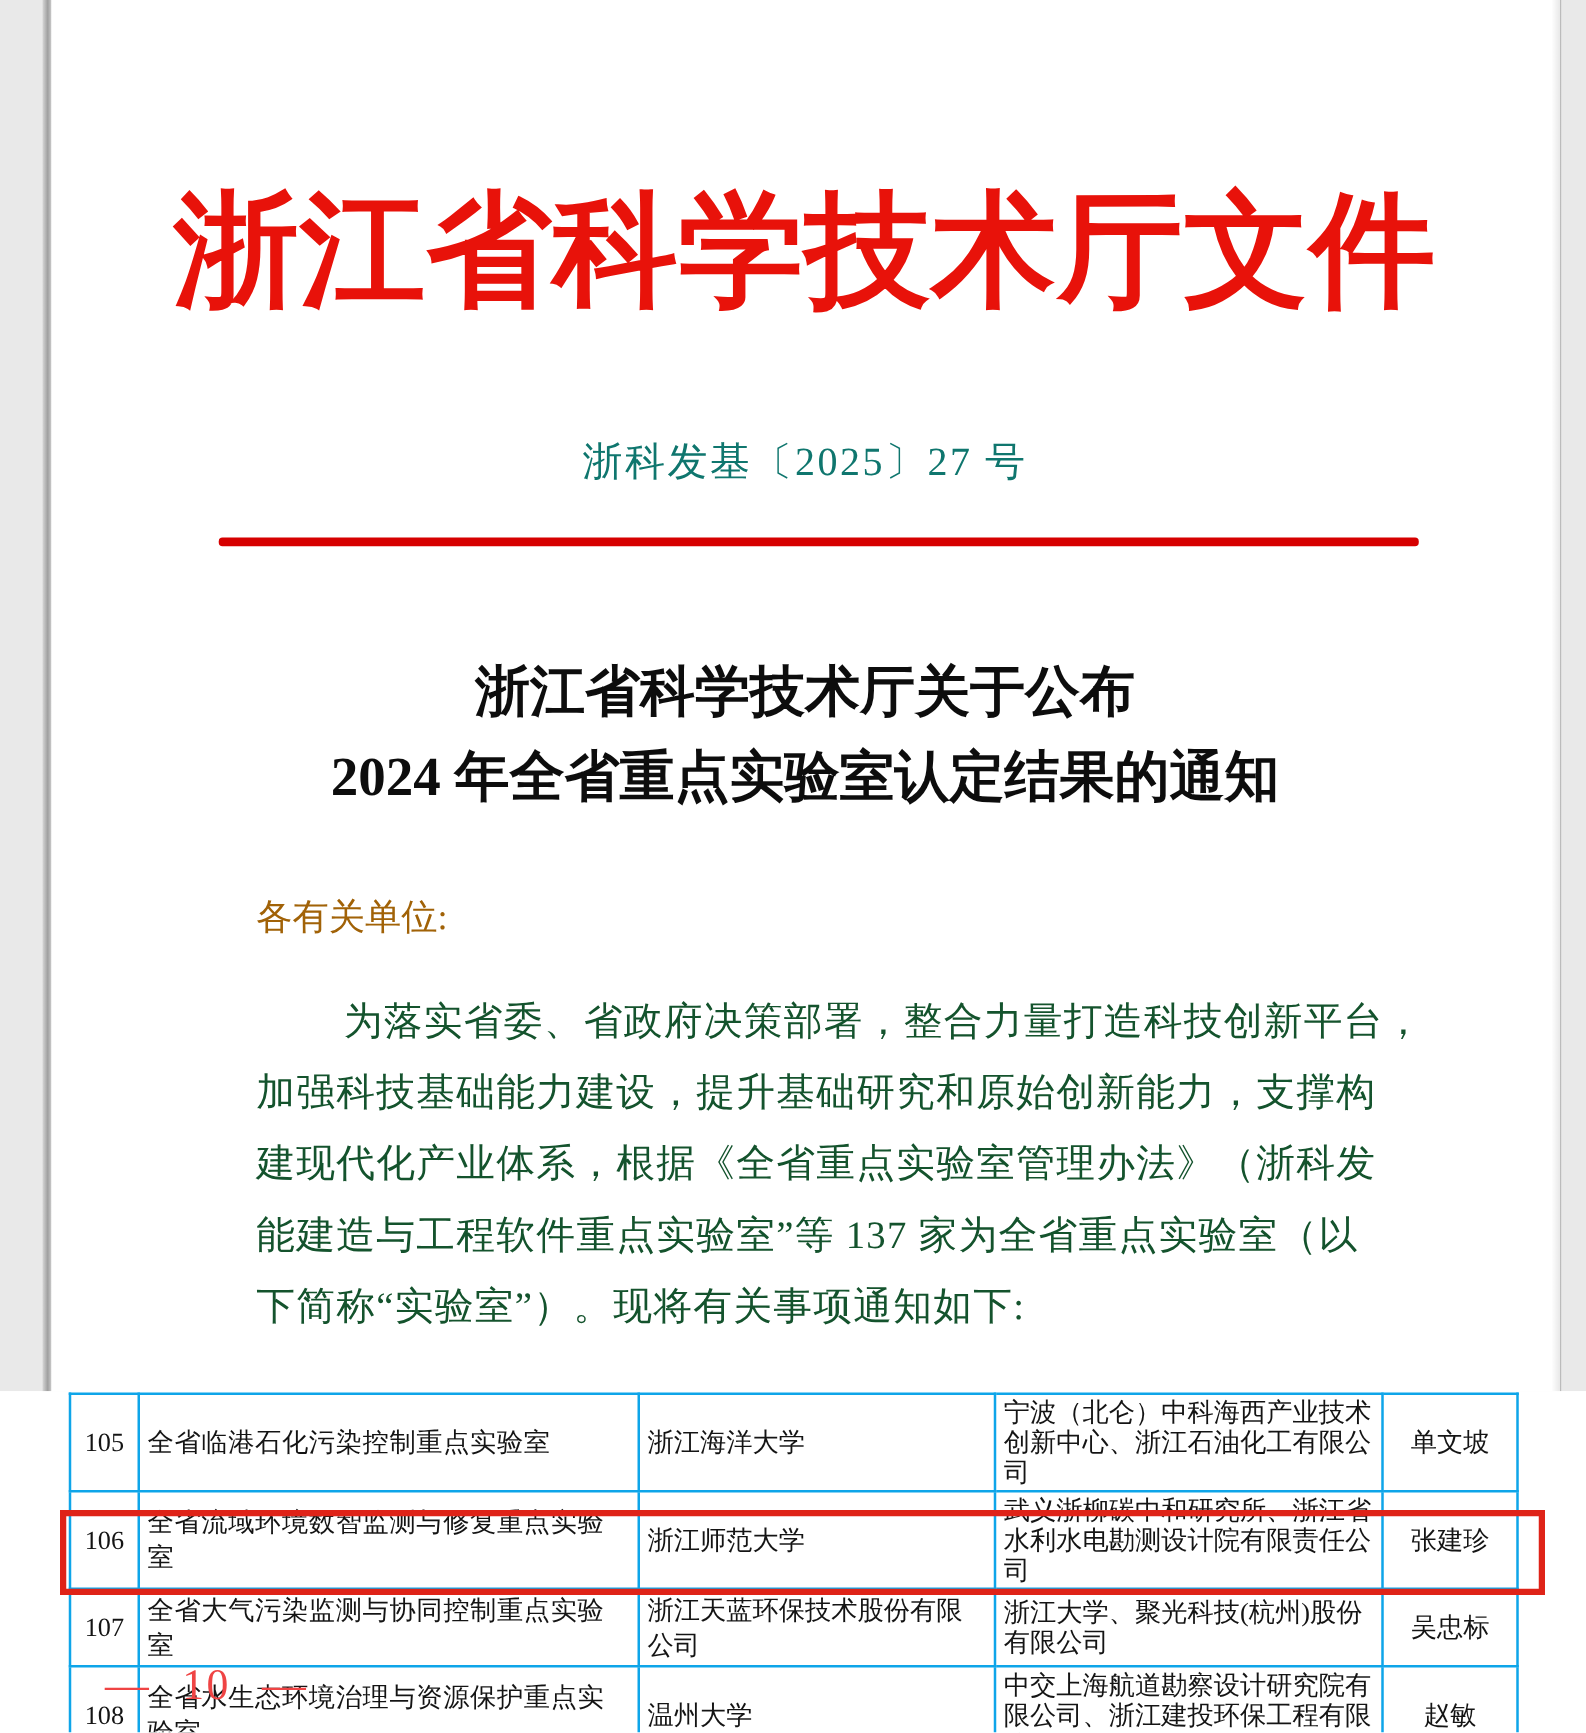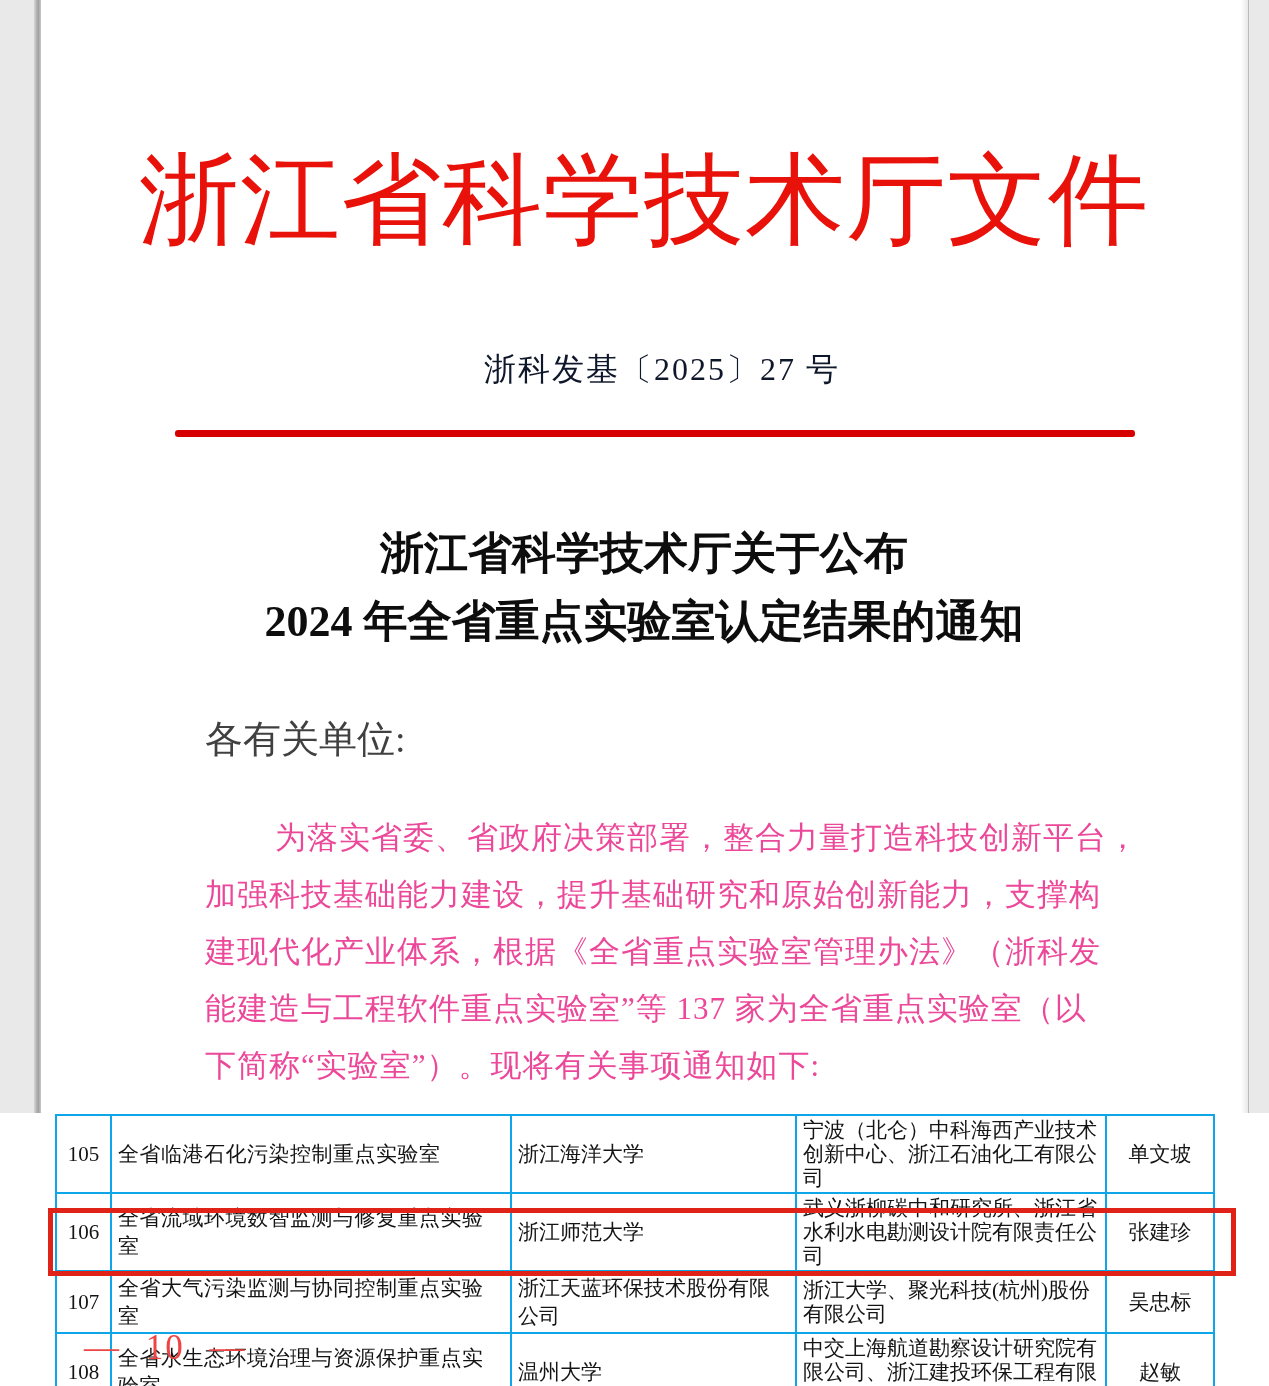--- a/index.html
+++ b/index.html
@@ -38,35 +38,34 @@
     left: 1241px; top: 0;
     width: 8px; height: 1113px;
     background: linear-gradient(to right, rgba(0,0,0,0), rgba(0,0,0,0.10));
   }
   .letterhead {
     position: absolute;
     left: 0; top: 145px;
     width: 1208px;
     text-align: center;
     font-size: 100px;
-    font-weight: normal;
+    font-weight: bold;
     line-height: 112px;
     color: #e8120a;
     letter-spacing: 1px;
     white-space: nowrap;
   }
   .doc-number {
     position: absolute;
     left: 0; top: 348px;
     width: 1208px;
     text-align: center;
     font-size: 32px;
     letter-spacing: 2px;
-    color: #0f172a;
-    padding-left: 18px;
+    color: #0f766e;
   }
   .red-divider {
     position: absolute;
     left: 135px; top: 430px;
     width: 960px; height: 7px;
     background: #d60000;
     border-radius: 3px;
   }
   .notice-title {
     position: absolute;
@@ -74,31 +73,31 @@
     width: 1208px;
     text-align: center;
     font-weight: bold;
     font-size: 44px;
     line-height: 68px;
     color: #0d0d0d;
   }
   .salutation {
     position: absolute;
     left: 165px; top: 714px;
-    font-size: 38px;
-    color: #404040;
+    font-size: 29px;
+    color: #a16207;
   }
   .body-paragraph {
     position: absolute;
-    left: 165px; top: 809px;
+    left: 165px; top: 788px;
     width: 950px;
     font-size: 31px;
     line-height: 57px;
     letter-spacing: 1px;
-    color: #ec4899;
+    color: #14532d;
   }
   .body-line { white-space: nowrap; }
   .body-line.indent { text-indent: 70px; }
   
   .table-section {
     position: absolute;
     left: 0; top: 1113px;
     width: 1269px; height: 273px;
     background: #ffffff;
   }

